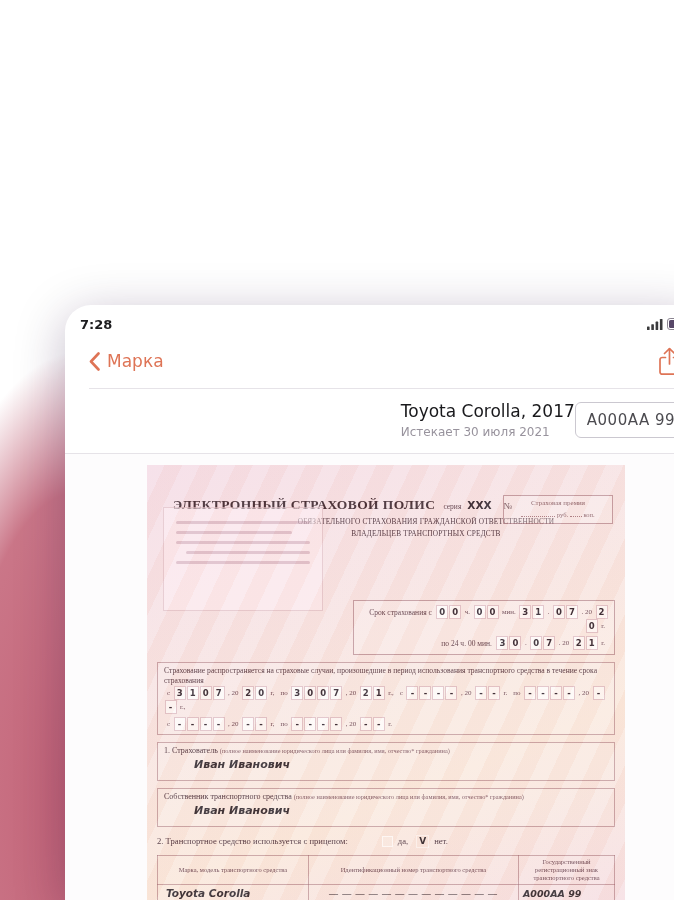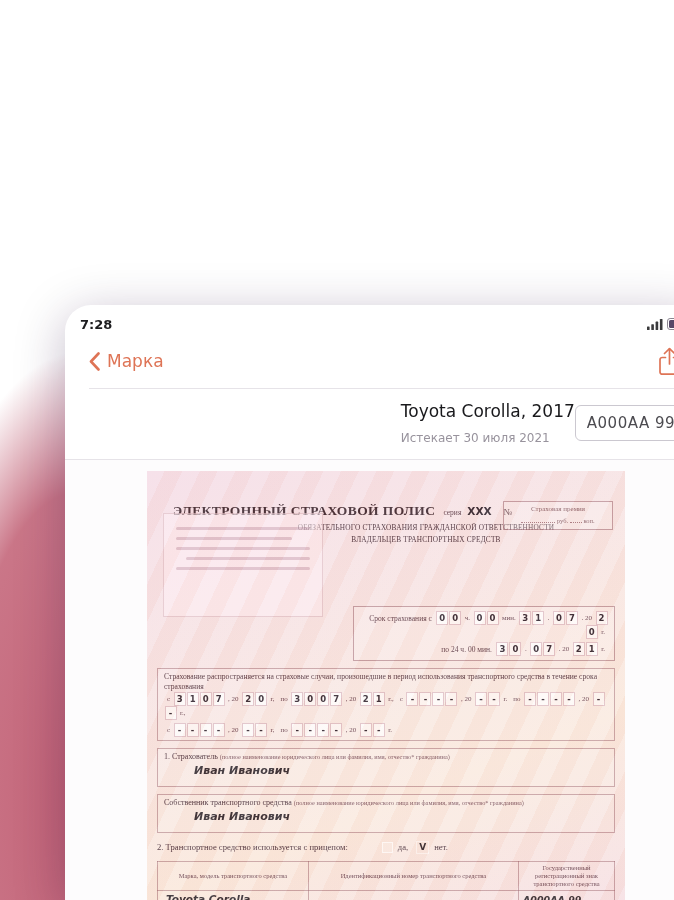--- a/index.html
+++ b/index.html
@@ -26,21 +26,21 @@
   .status-icons{display:flex;align-items:center;gap:4px;}
   .nav-bar{position:relative;display:flex;align-items:center;height:54px;padding:0 26px 0 24px;}
   .back-btn{display:flex;align-items:center;gap:7px;color:#de7456;font-size:17px;cursor:pointer;}
   .logo{position:absolute;left:0;right:0;text-align:center;pointer-events:none;}
   .logo-inner{position:relative;display:inline-block;font-size:30px;font-weight:700;color:#141414;letter-spacing:0;}
   .logo-dot{position:absolute;left:20px;top:5px;width:7px;height:7px;border-radius:50%;background:#e2503c;}
   .share-btn{margin-left:auto;cursor:pointer;display:flex;}
   .hdr-divider{height:1px;background:#e6e3e8;margin-left:24px;}
   .vehicle-row{display:flex;justify-content:flex-end;align-items:center;padding:12px 20px 14px 24px;}
   .v-title{font-size:17px;color:#19191c;}
-  .v-sub{font-size:12px;color:#98939d;margin-top:10px;}
+  .v-sub{font-size:12px;color:#98939d;margin-top:4px;}
   .plate{border:1px solid #cbc8d0;border-radius:6px;padding:8px 11px;font-size:15px;color:#4c4b50;letter-spacing:.5px;}
   .content{border-top:1px solid #e6e3e8;padding-top:11px;display:flex;justify-content:center;background:#fdfcfd;height:100%;}
 
   
   .doc{position:relative;width:478px;box-sizing:border-box;padding:12px 10px 0;color:#5d3a45;
     font-family:"Liberation Serif","DejaVu Serif",serif;
     background:linear-gradient(158deg,#f5dee8 0%,#f7e4e4 28%,#fae9dd 55%,#f5dee6 85%,#f3dae6 100%);}
   .doc::after{content:"";position:absolute;inset:0;pointer-events:none;
     background:repeating-linear-gradient(115deg,rgba(255,255,255,.10) 0 16px,rgba(240,170,140,.08) 16px 32px);}
   .doc-header{position:relative;min-height:96px;}

